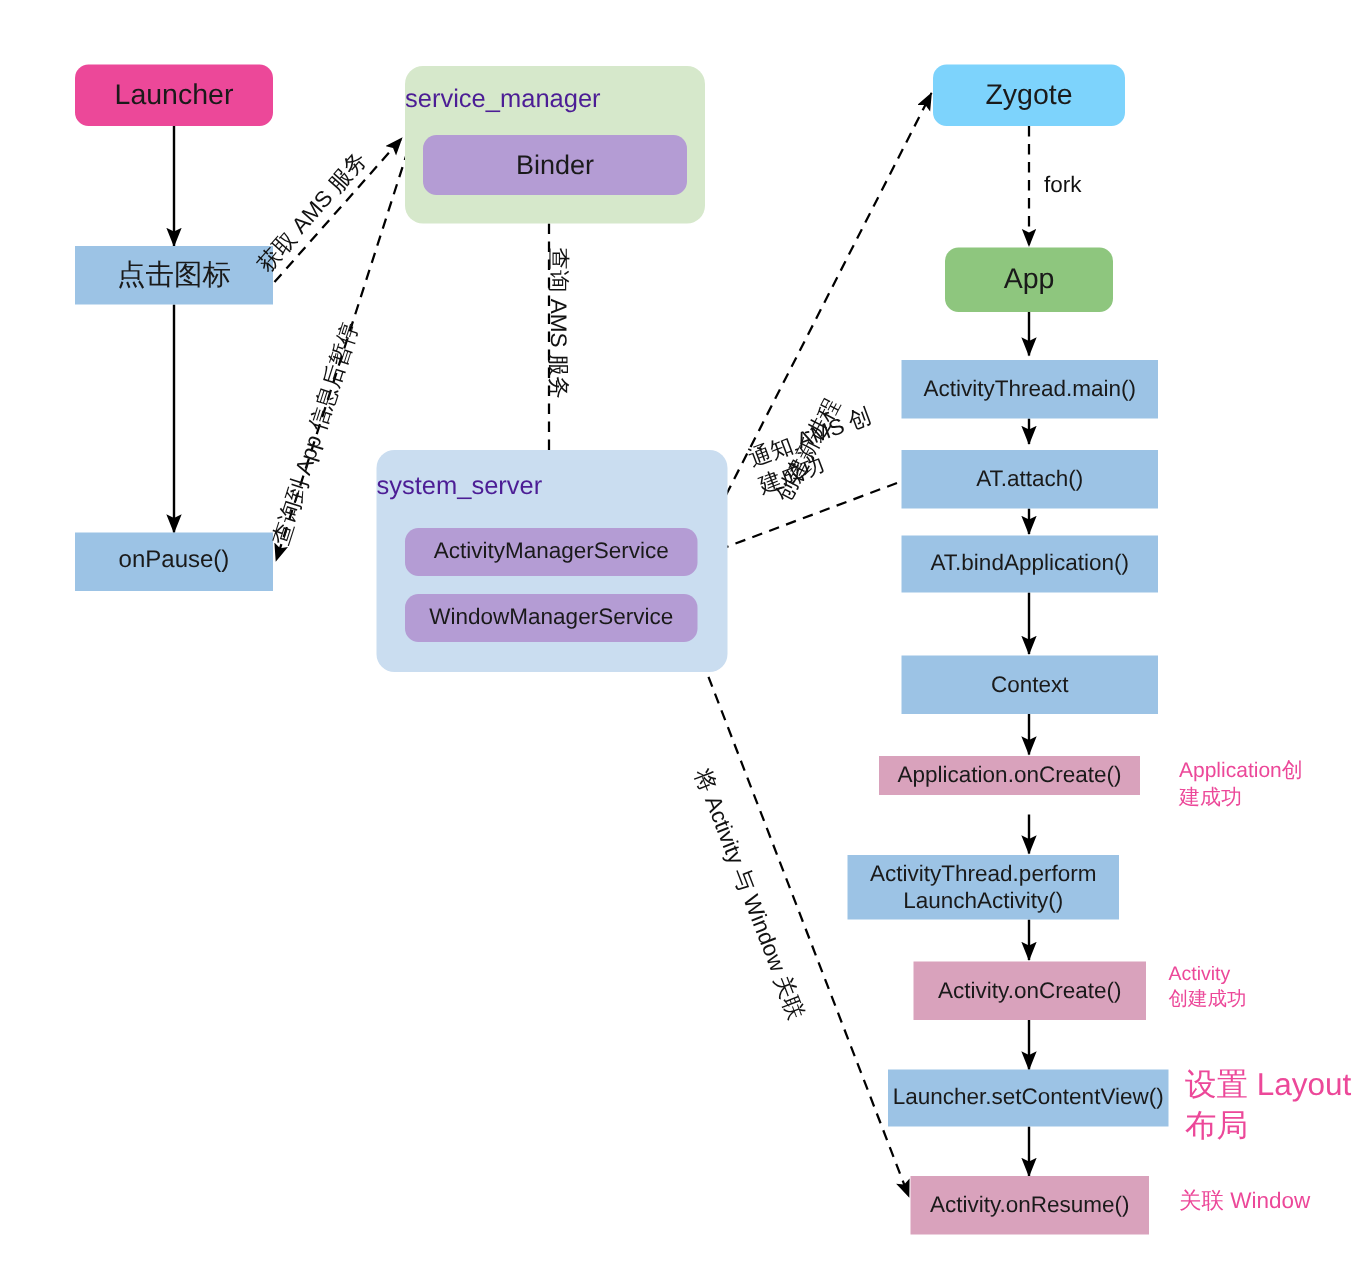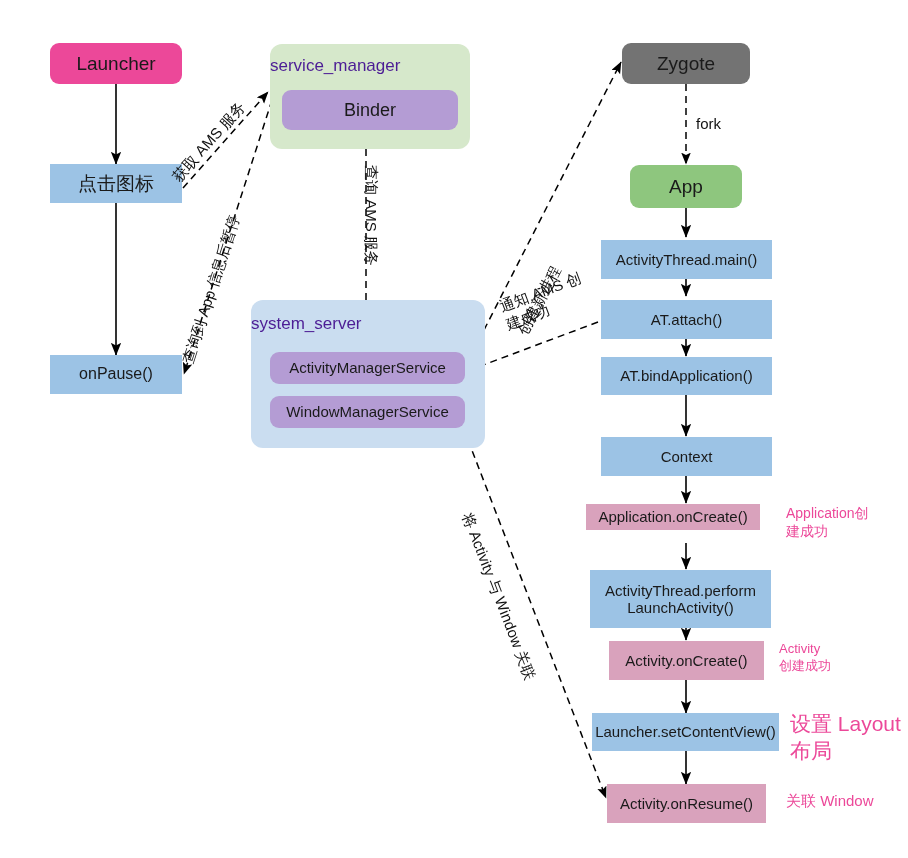--- a/index.html
+++ b/index.html
@@ -12,21 +12,21 @@
   .sq{border-radius:0;}
   .rnd{border-radius:9px;}
   .grp{border-radius:12px;display:block;}
   .grp-title{position:absolute;left:0;right:0;text-align:left;color:#4c1d95;}
 
   .c-orange{background:#ec4899;}
   .c-blue{background:#9CC3E5;}
   .c-green-lt{background:#D6E8CB;}
   .c-purple{background:#B49CD4;}
   .c-blue-lt{background:#CADDF0;}
-  .c-yellow{background:#737373;}
+  .c-yellow{background:#7dd3fc;}
   .c-green{background:#8EC67E;}
   .c-pink{background:#D9A2BC;}
 
   .note{position:absolute;color:#ec4899;line-height:1.28;text-align:left;white-space:pre-line;}
 
   .elabel{position:absolute;color:#111;line-height:1.3;white-space:pre-line;
           transform-origin:0 0;}
 </style>
 </head>
 <body>
@@ -126,21 +126,21 @@
   </div>
 
   <div class="node sq c-blue" style="left:601px;top:437px;width:171px;height:39px;font-size:15px;">
     <span>Context</span>
   </div>
 
   <div class="node sq c-pink" style="left:586px;top:504px;width:174px;height:26px;font-size:15px;">
     <span>Application.onCreate()</span>
   </div>
 
-  <div class="node sq c-blue" style="left:590px;top:570px;width:181px;height:58px;font-size:15px;white-space:pre-line;">
+  <div class="node sq c-blue" style="left:565px;top:570px;width:181px;height:43px;font-size:15px;white-space:pre-line;">
     <span>ActivityThread.perform
 LaunchActivity()</span>
   </div>
 
   <div class="node sq c-pink" style="left:609px;top:641px;width:155px;height:39px;font-size:15px;">
     <span>Activity.onCreate()</span>
   </div>
 
   <div class="node sq c-blue" style="left:592px;top:713px;width:187px;height:38px;font-size:15px;">
     <span>Launcher.setContentView()</span>

